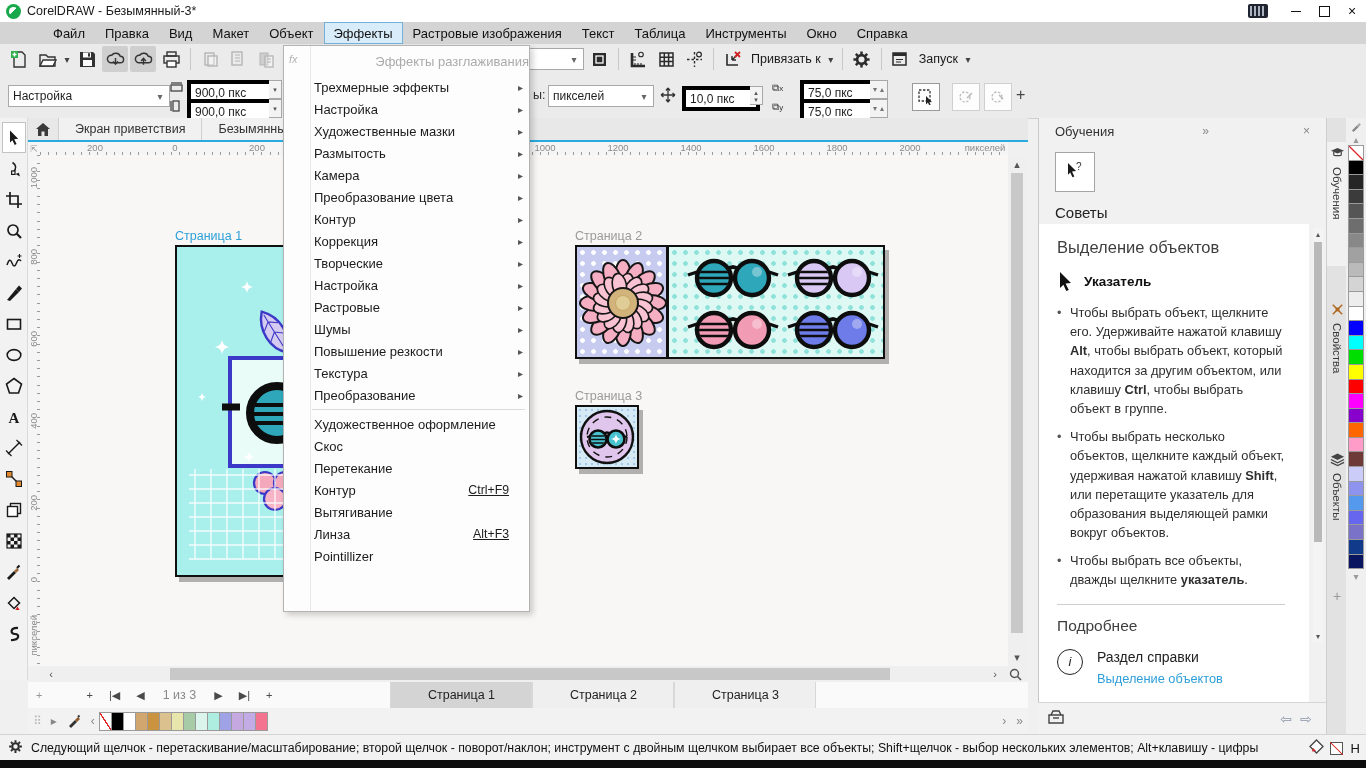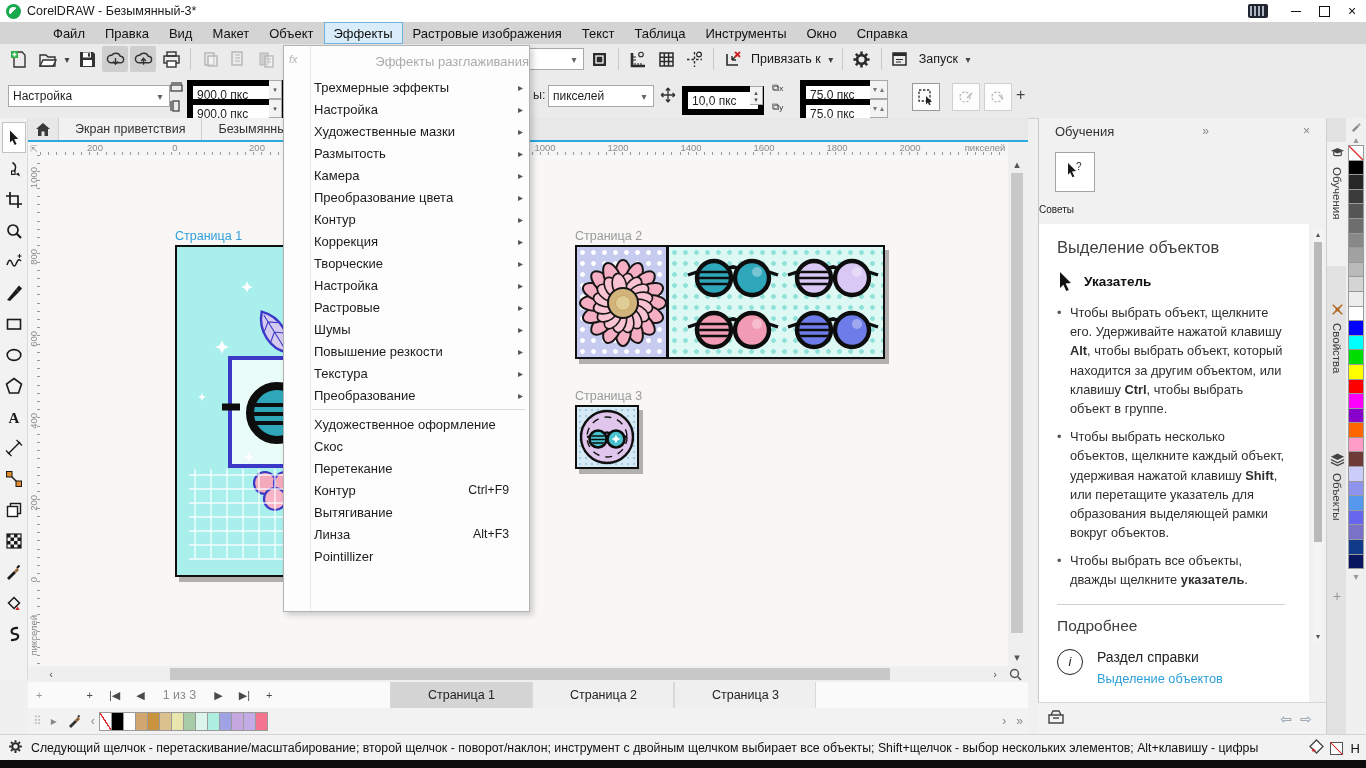--- a/index.html
+++ b/index.html
@@ -32,21 +32,21 @@
   .tbico.pressed{background:#cfcfcf;border-radius:2px;}
   .tbico.disabled svg *{stroke:#b5b5b5 !important;fill-opacity:.35;}
   .sep-v{width:1px;height:22px;background:#c9c9c9;margin:0 4px;}
   .caret{font-size:10px;color:#444;width:10px;text-align:center;}
   .tb-label{font-size:12.5px;color:#1a1a1a;padding:0 3px;}
   .combo{background:#fff;border:1px solid #a8a8a8;height:20px;display:flex;align-items:center;font-size:12px;padding:0 4px;}
   .combo .cv{flex:1;overflow:hidden;white-space:nowrap;}
   .combo .caret{color:#666;}
   
   #propbar{left:0;top:74px;width:1366px;height:44px;background:#ebebeb;border-bottom:1px solid #cfcfcf;}
-  .fld{background:#fff;border:6px solid #000000;height:17px;display:flex;align-items:center;font-size:12px;padding:0 4px;}
+  .fld{background:#fff;border:4px solid #000000;height:17px;display:flex;align-items:center;font-size:12px;padding:0 4px;}
   .spin-col{display:flex;flex-direction:column;justify-content:center;font-size:7px;color:#555;line-height:7px;width:12px;
       border:1px solid #a8a8a8;border-left:none;height:17px;align-items:center;background:#f3f3f3;}
   .spin-row{display:flex;align-items:center;font-size:8px;color:#777;gap:3px;border:1px solid #a8a8a8;border-left:none;
       height:17px;background:#f3f3f3;padding:0 3px;}
   .pb-btn{width:26px;height:26px;border:1px solid #9a9a9a;background:#fdfdfd;display:flex;align-items:center;justify-content:center;}
   
   #docbar{left:28px;top:118px;width:1000px;height:22px;background:#e8e8e8;display:flex;align-items:stretch;}
   #home-tab{width:30px;display:flex;align-items:center;justify-content:center;border-right:1px solid #d0d0d0;}
   .doc-tab{padding:0 16px;display:flex;align-items:center;font-size:12.5px;color:#333;border-right:1px solid #d0d0d0;background:#f1f1f1;}
   #doc-underline{left:28px;top:140px;width:1000px;height:2px;background:#29abe2;}
@@ -99,30 +99,30 @@
   .ind{width:13px;height:13px;border:1px solid #555;box-sizing:border-box;background:#fff;position:relative;}
   .ind.none:after{content:"";position:absolute;left:-1px;top:-1px;right:-1px;bottom:-1px;
       background:linear-gradient(to top right,transparent 46%,#e02424 47%,#e02424 53%,transparent 54%);}
   
   #fxmenu{left:283px;top:45px;width:247px;height:567px;background:#fdfdfd;border:1px solid #b3b3b3;
       box-shadow:3px 3px 6px rgba(0,0,0,.18);box-sizing:border-box;}
   #fxmenu .gutter{position:absolute;left:26px;top:0;bottom:0;width:1px;background:#e8e8e8;}
   .fx-header{height:30px;display:flex;align-items:center;color:#ababab;font-size:13px;padding-left:32px;position:relative;justify-content:flex-end;}
   .fx-ic{position:absolute;left:5px;top:7px;font-size:11px;font-style:italic;color:#b5b5b5;}
   .fx-item{height:22px;display:flex;align-items:center;font-size:13px;color:#1c1c1c;padding-left:30px;padding-right:6px;position:relative;}
-  .fx-item .sc{margin-left:auto;margin-right:14px;font-size:12.3px;color:#1c1c1c;}
+  .fx-item .sc{margin-left:auto;margin-right:14px;font-size:12.3px;color:#1c1c1c;text-decoration:underline;}
   .fx-item .sub{position:absolute;right:6px;font-size:10px;color:#555;}
   .fx-sep{height:1px;background:#dcdcdc;margin:3px 4px 3px 28px;}
   
   #panel{left:1038px;top:118px;width:288px;height:584px;background:#f1f1f1;border-left:1px solid #c9c9c9;box-sizing:border-box;}
   #panel-header{height:26px;display:flex;align-items:center;padding:0 10px 0 16px;font-size:13px;color:#333;}
   #panel-header .ph-ic{margin-left:auto;color:#888;font-size:12px;padding:0 6px;}
   #tipbox{position:absolute;left:16px;top:34px;width:38px;height:38px;background:#fff;border:1px solid #a5a5a5;
       display:flex;align-items:center;justify-content:center;}
-  #tips-label{position:absolute;left:0;top:86px;font-size:10px;color:#222;}
+  #tips-label{position:absolute;left:16px;top:86px;font-size:15px;color:#222;}
   #panel-content{position:absolute;left:0;top:106px;width:270px;bottom:0;background:#fff;
       padding:14px 24px 10px 18px;box-sizing:border-box;overflow:hidden;}
   #panel-content h2{margin:0 0 14px 0;font-size:16.5px;font-weight:normal;color:#3f3f3f;}
   #tool-row{display:flex;align-items:center;gap:10px;margin-bottom:12px;}
   #tool-row b{font-size:13.5px;color:#111;}
   #bullets{margin:0;padding:0;list-style:none;}
   #bullets li{position:relative;padding-left:13px;font-size:12.8px;line-height:1.5;color:#2e2e2e;margin-bottom:9px;}
   #bullets li:before{content:"•";position:absolute;left:0;color:#555;}
   #panel-content hr{border:none;border-top:1px solid #cfcfcf;margin:14px 0 12px 0;}
   #more-heading{font-size:15.5px;color:#3f3f3f;margin-bottom:14px;}

